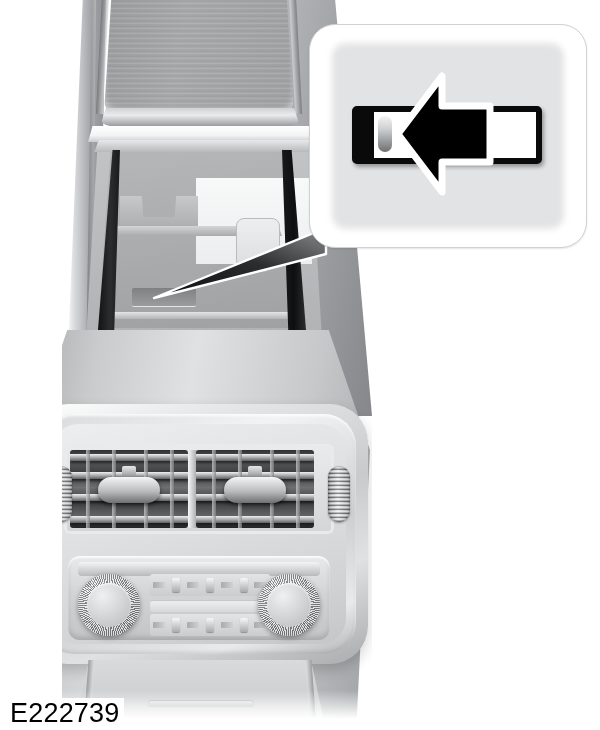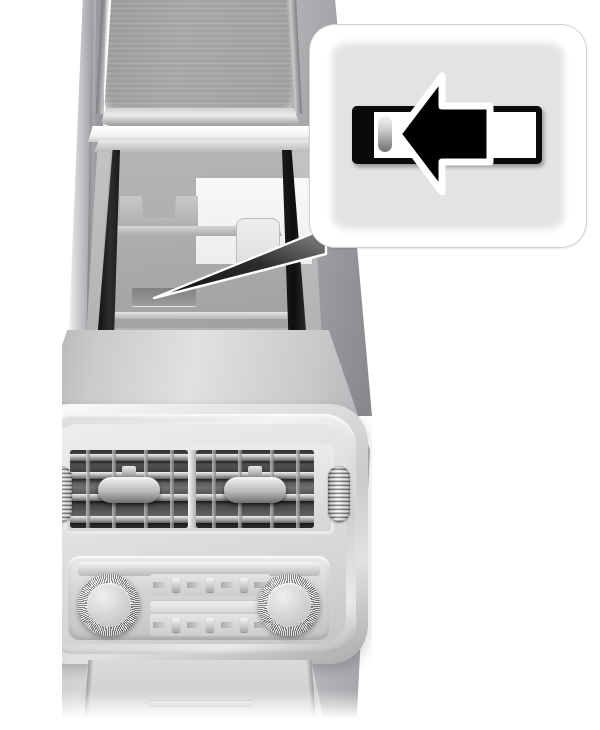--- a/index.html
+++ b/index.html
@@ -428,14 +428,15 @@
 
   <div class="latch-graphic">
     <div class="latch-body"></div>
     <div class="latch-tab"></div>
   </div>
 
   <svg class="arrow-left" viewBox="0 0 104 148">
     <polygon points="8,74 52,16 52,46 100,46 100,102 52,102 52,132" fill="#000000" stroke="#ffffff" stroke-width="7" stroke-linejoin="round"></polygon>
   </svg>
 
+  <div class="fig-label">E222739</div>
 
 </div>
 
 </body></html>

